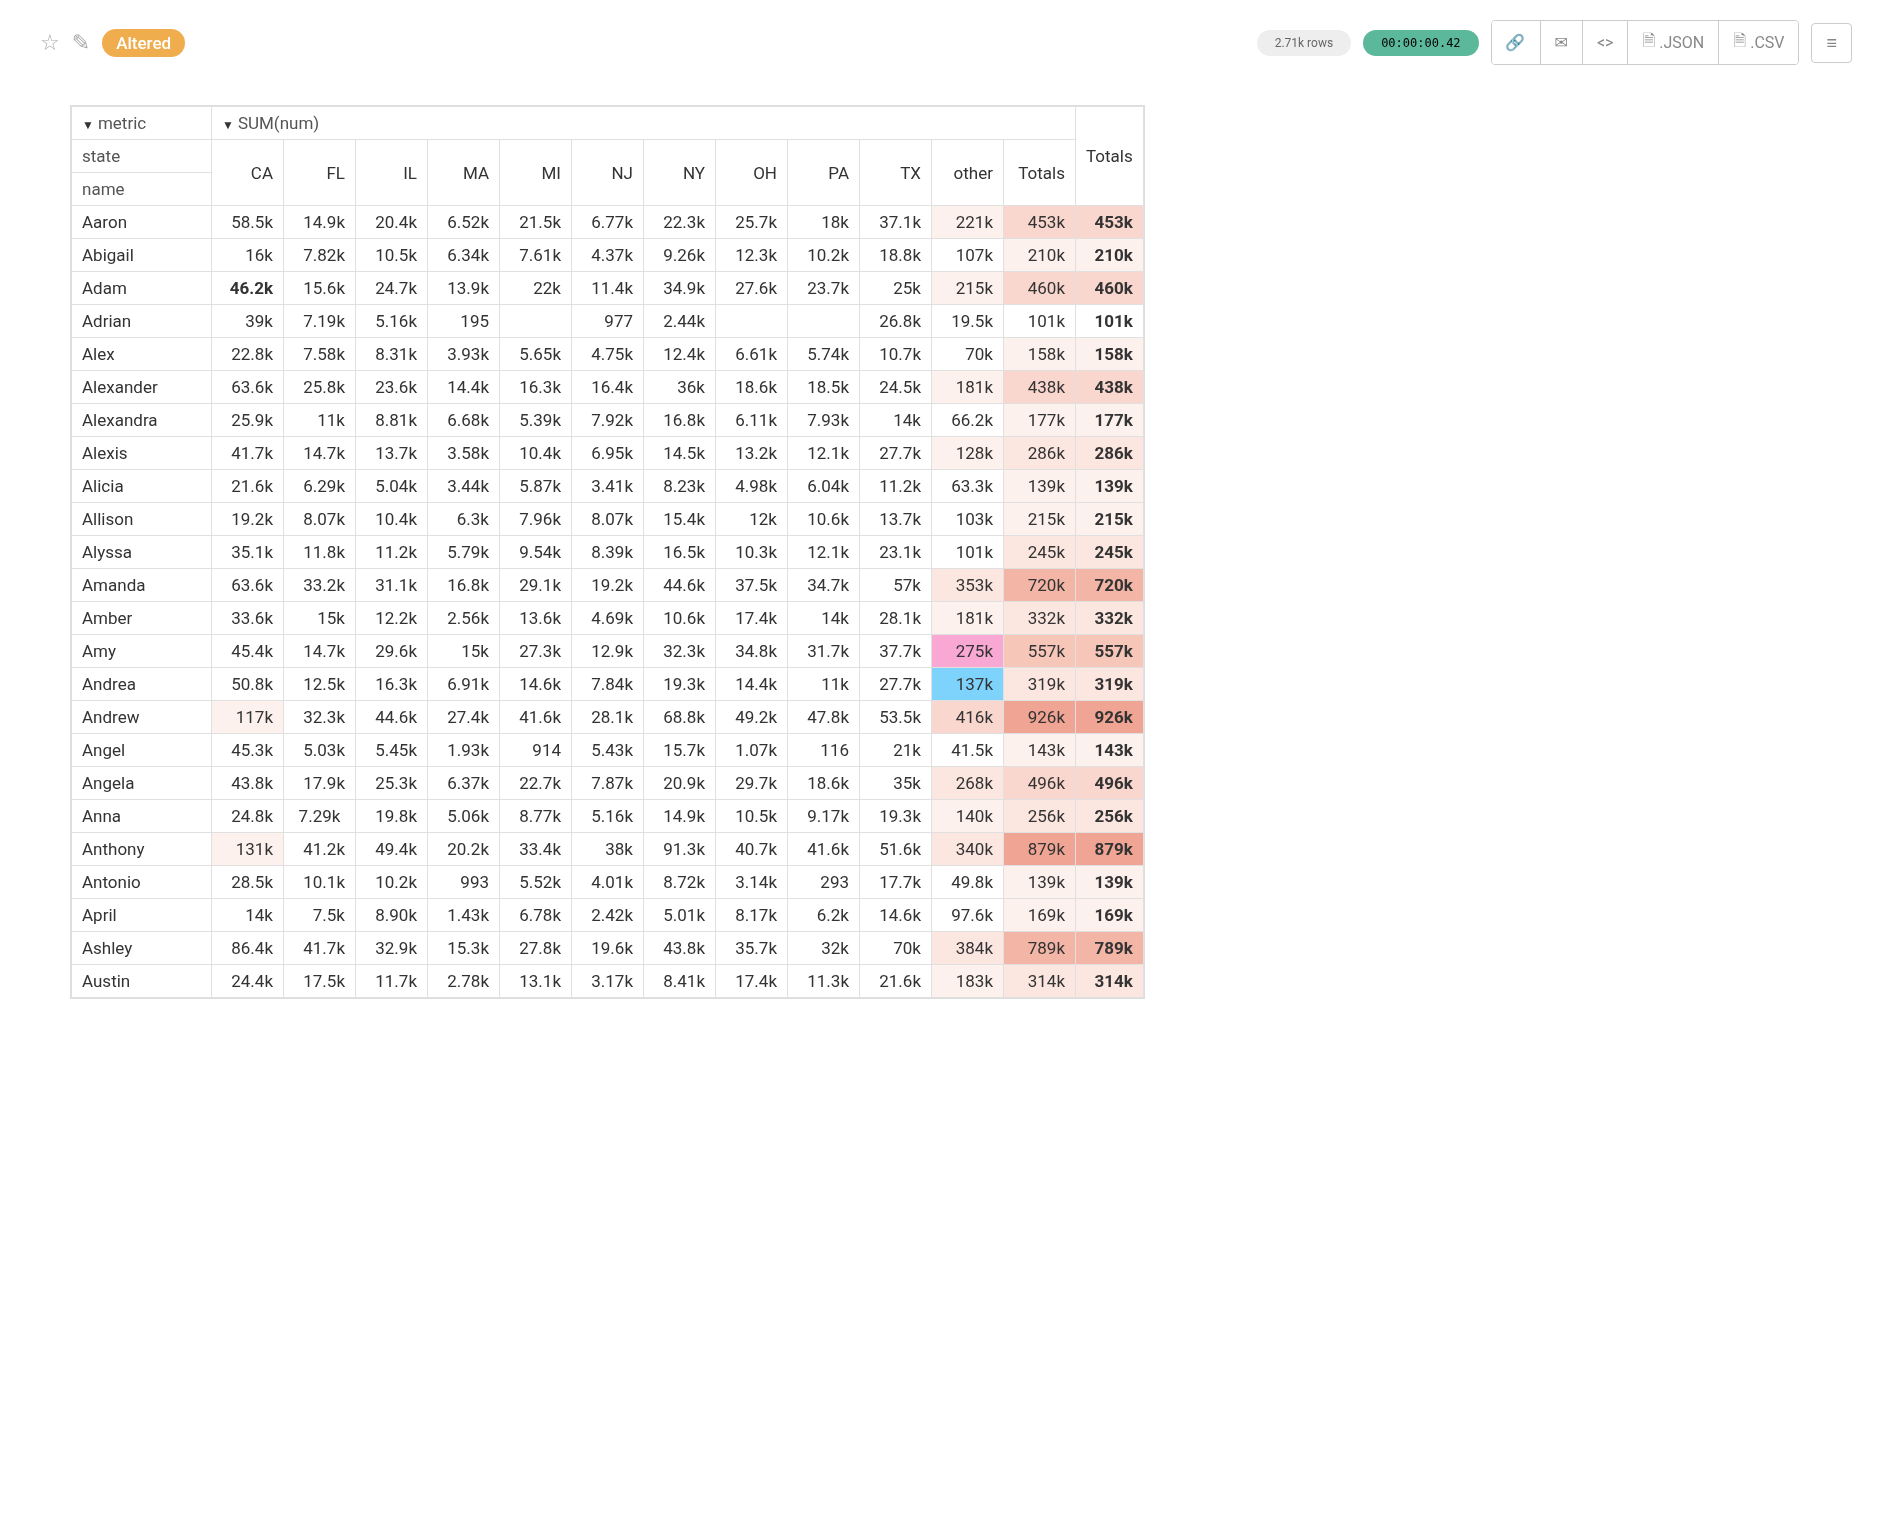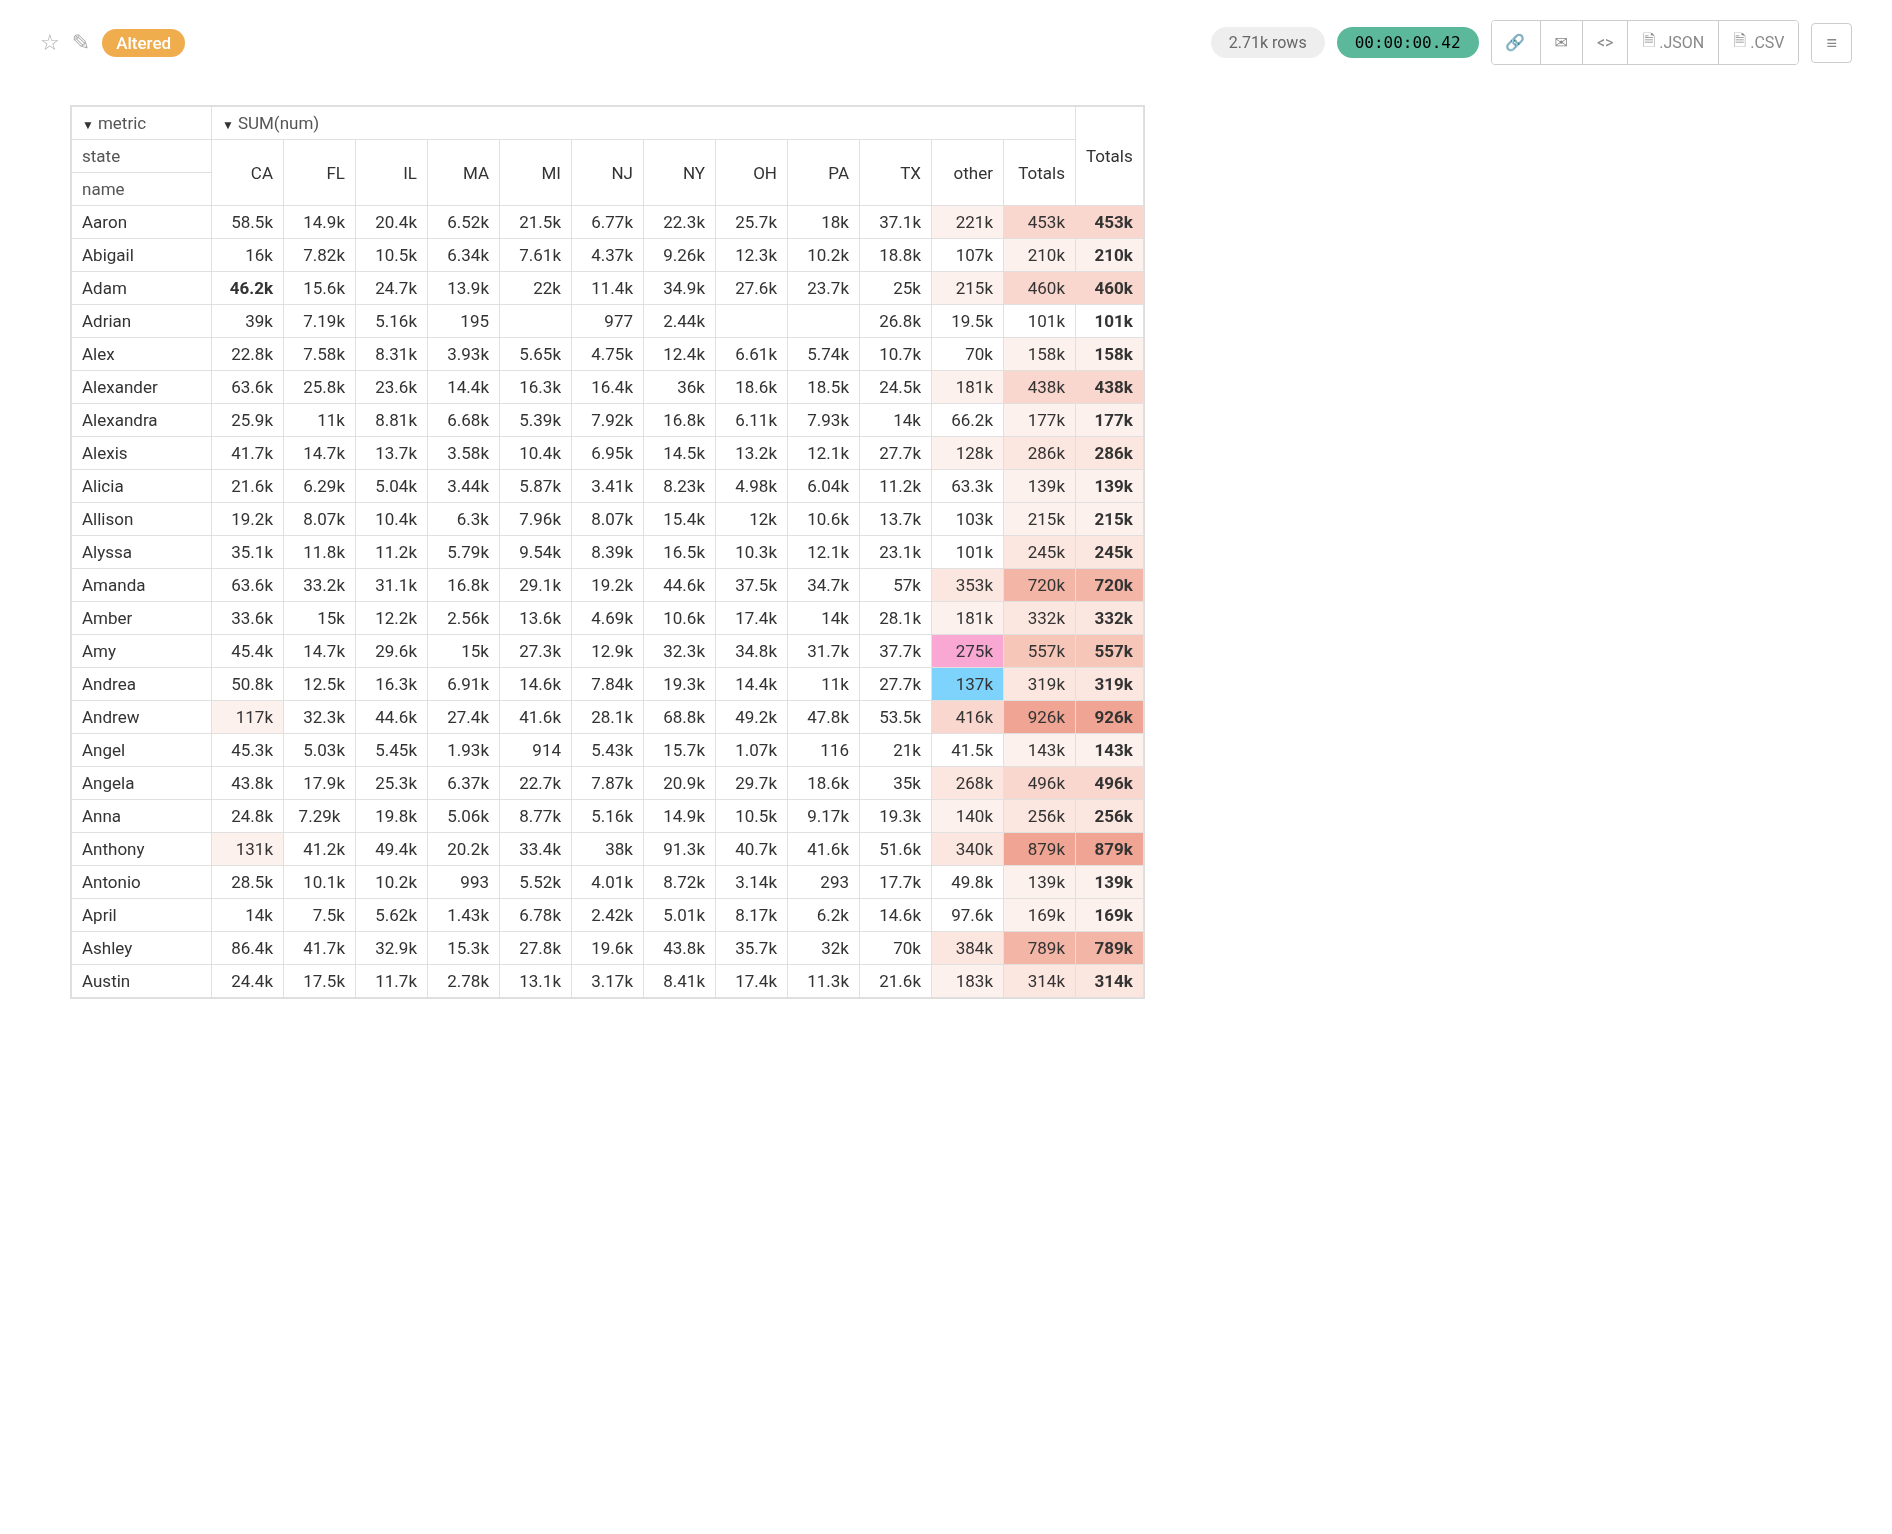--- a/index.html
+++ b/index.html
@@ -30,21 +30,21 @@
     color: #fff;
     padding: 4px 14px;
     border-radius: 14px;
     font-size: 17px;
     font-weight: 500;
   }
   .spacer { flex: 1; }
   .pill {
     padding: 6px 18px;
     border-radius: 16px;
-    font-size: 16px;
+    font-size: 12px;
   }
   .pill-rows {
     background: #eee;
     color: #666;
   }
   .pill-time {
     background: #5cb89a;
     color: #000000;
     font-family: ui-monospace, monospace;
   }
@@ -516,21 +516,21 @@
           <td style="background: rgb(255, 255, 255);">293</td>
           <td style="background: rgb(255, 255, 255);">17.7k</td>
           <td style="background: rgb(255, 255, 255);">49.8k</td>
           <td style="background: rgb(253, 241, 238);">139k</td>
           <td class="row-total" style="background: rgb(253, 241, 238);">139k</td>
         </tr>
         <tr>
           <td class="name-cell">April</td>
           <td style="background: rgb(255, 255, 255);">14k</td>
           <td style="background: rgb(255, 255, 255);">7.5k</td>
-          <td style="background: rgb(255, 255, 255);">5.62k</td>
+          <td style="background: rgb(255, 255, 255);">8.90k</td>
           <td style="background: rgb(255, 255, 255);">1.43k</td>
           <td style="background: rgb(255, 255, 255);">6.78k</td>
           <td style="background: rgb(255, 255, 255);">2.42k</td>
           <td style="background: rgb(255, 255, 255);">5.01k</td>
           <td style="background: rgb(255, 255, 255);">8.17k</td>
           <td style="background: rgb(255, 255, 255);">6.2k</td>
           <td style="background: rgb(255, 255, 255);">14.6k</td>
           <td style="background: rgb(255, 255, 255);">97.6k</td>
           <td style="background: rgb(253, 241, 238);">169k</td>
           <td class="row-total" style="background: rgb(253, 241, 238);">169k</td>

